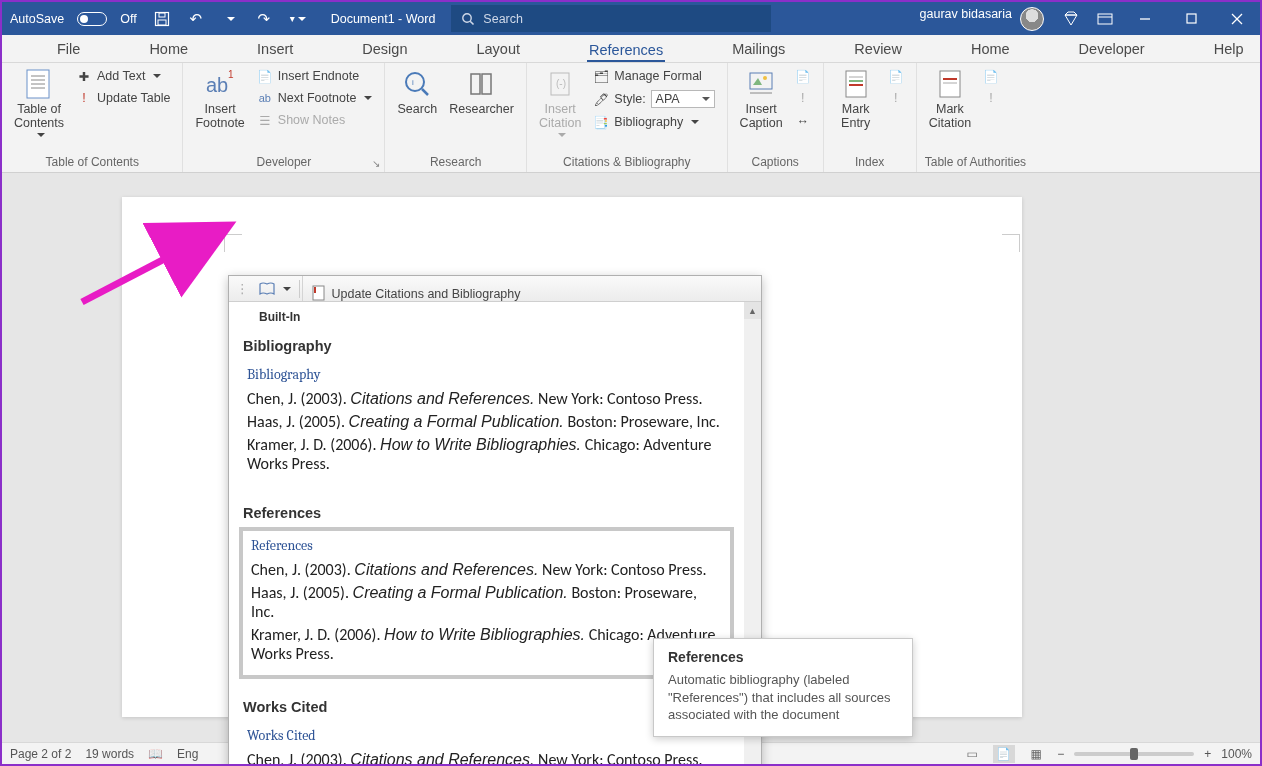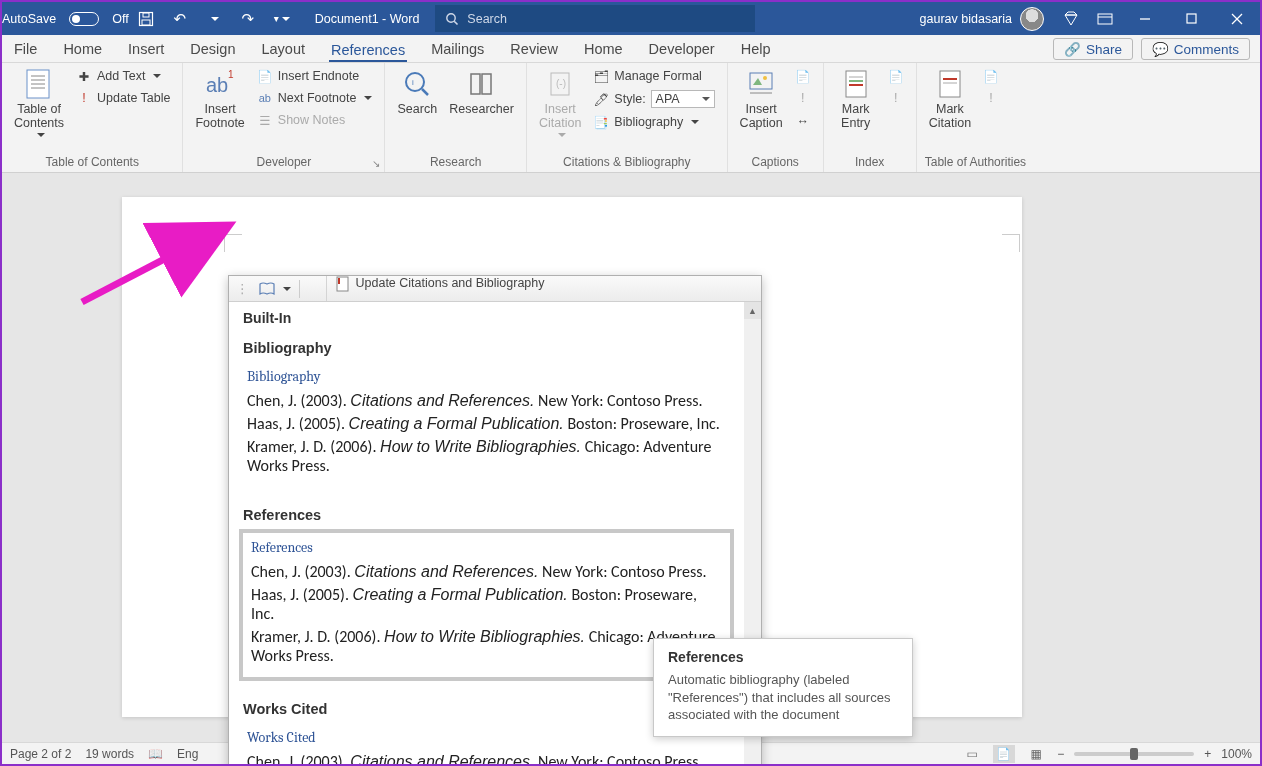--- a/index.html
+++ b/index.html
@@ -1,34 +1,34 @@
 <!DOCTYPE html>
 <html><head>
 <meta charset="utf-8">
 <style>
 * { margin: 0; padding: 0; box-sizing: border-box; font-family: "Segoe UI", Arial, sans-serif; -webkit-font-smoothing: antialiased; }
 body { width: 1262px; height: 766px; background: #e6e6e6; overflow: hidden; position: relative; border: 2px solid #8b2fc9; }
 
 
 .titlebar { height: 33px; background: #2b579a; display: flex; align-items: center; color: #fff; font-size: 12.5px; }
-.titlebar .autosave { padding: 0 0; display: flex; align-items: center; gap: 13px; }
+.titlebar .autosave { padding: 0 8px; display: flex; align-items: center; gap: 13px; }
 .toggle-off { width: 30px; height: 14px; border: 1px solid #fff; border-radius: 7px; display: inline-flex; align-items: center; }
 .toggle-off .knob { width: 8px; height: 8px; border-radius: 50%; background: #fff; margin-left: 2px; }
 .titlebar .tb-icon { width: 34px; height: 33px; display: flex; align-items: center; justify-content: center; font-size: 15px; }
 .titlebar .doc-title { padding: 0 16px; }
 .titlebar .search { flex: 0 0 320px; height: 27px; background: #1e4a82; display: flex; align-items: center; padding: 0 10px; color: #cfd8e8; gap: 8px; }
 .titlebar .spacer { flex: 1; }
-.titlebar .user { padding: 0 10px; display: flex; align-items: center; gap: 8px; }
+.titlebar .user { padding: 0 10px; display: flex; align-items: flex-start; gap: 8px; }
 .avatar { width: 24px; height: 24px; border-radius: 50%; background: radial-gradient(circle at 50% 35%, #ddd 35%, #888 36%); border: 1px solid #fff; }
 .win-controls { display: flex; }
 .win-controls .wc { width: 46px; height: 33px; display: flex; align-items: center; justify-content: center; font-size: 13px; }
 
 
 .tabs { height: 28px; background: #f3f3f3; border-bottom: 1px solid #d8d8d8; display: flex; align-items: flex-end; padding: 0 10px; gap: 22px; font-size: 14.5px; color: #4a4a4a; }
-.tabs .tab { padding: 4px 2px 5px; cursor: default; }
+.tabs .tab { padding: 4px 2px 5px; cursor: default; margin-left: 43px; }
 .tabs .tab.active { color: #2b579a; border-bottom: 2.5px solid #2b579a; font-weight: 500; padding-bottom: 2.5px; }
 .tabs .right-btns { margin-left: auto; display: flex; gap: 8px; padding-bottom: 2px; }
 .tabs .pill { border: 1px solid #b8b8b8; border-radius: 3px; padding: 2px 10px; font-size: 13.5px; color: #2b579a; display: flex; align-items: center; gap: 5px; }
 
 
 .ribbon { height: 110px; background: #f3f3f3; border-bottom: 1px solid #d0d0d0; display: flex; }
 .group { border-right: 1px solid #e0e0e0; padding: 3px 8px 0; display: flex; flex-direction: column; position: relative; }
 .group-body { flex: 1; display: flex; align-items: flex-start; gap: 4px; }
 .group-label { text-align: center; font-size: 12px; color: #666; padding: 2px 0 3px; }
 .group .launcher { position: absolute; bottom: 3px; right: 4px; font-size: 10px; color: #888; }
@@ -51,25 +51,25 @@
 .page .margin-tr { position: absolute; right: 2px; top: 37px; width: 18px; height: 18px; border-right: 1px solid #ccc; border-top: 1px solid #ccc; }
 
 
 .arrow { position: absolute; z-index: 5; }
 
 
 .gallery { position: absolute; left: 226px; top: 273px; width: 534px; background: #fff; border: 1px solid #b0b0b0; box-shadow: 0 3px 10px rgba(0,0,0,0.25); z-index: 10; }
 .gallery-top { height: 26px; background: linear-gradient(#fafafa,#ececec); border-bottom: 1px solid #cfcfcf; display: flex; align-items: center; padding: 0 4px; font-size: 12.5px; color: #444; }
 .gallery-top .gt-btn { display: flex; align-items: center; gap: 4px; padding: 0 6px; height: 100%; }
 .gt-divider { width:1px; height:18px; background:#ccc; margin:0 2px; }
-.gt-update { border-left:1px solid #d4d4d4; height:100%; display:flex; align-items:flex-start; padding:0 8px;margin-left:24px; }
+.gt-update { border-left:1px solid #d4d4d4; height:100%; display:flex; align-items:flex-end; padding:0 8px; }
 .gallery-body { max-height: 600px; overflow: hidden; position: relative; }
 .gallery-body .scroll { position: absolute; right: 0; top: 0; bottom: 0; width: 17px; background: #f0f0f0; }
 .gallery-body .scroll .up { position:absolute; top:0; left:0; right:0; height:17px; background:#e4e4e4; display:flex; align-items:center; justify-content:center; font-size:9px; color:#666; }
-.section-hdr { padding: 8px 14px 4px; font-weight: 600; font-size: 14px; color: #333; }
+.section-hdr { padding: 8px 30px 4px; font-weight: 600; font-size: 12px; color: #333; }
 .item-hdr { padding: 10px 14px 2px; font-weight: 600; font-size: 14.5px; color: #333; }
 .preview { margin: 4px 10px 10px; padding: 6px 8px 10px; }
 .preview.selected { background: #c8c8c8; padding: 4px; }
 .preview.selected .inner { background:#fff; padding: 6px 8px 10px; }
 .preview .title { color: #2f5496; font-size: 14px; font-family: Cambria, Georgia, serif; padding-bottom: 4px; }
 .preview .entry { font-size: 16px; color: #222; font-family: Calibri, Arial, sans-serif; padding: 2px 0; }
 .preview .entry .ital { font-style: italic; }
 
 
 .tooltip { position: absolute; left: 651px; top: 636px; width: 260px; background: #fff; border: 1px solid #c8c8c8; box-shadow: 0 2px 8px rgba(0,0,0,0.2); z-index: 20; padding: 10px 14px 12px; font-size: 13px; color: #444; }

